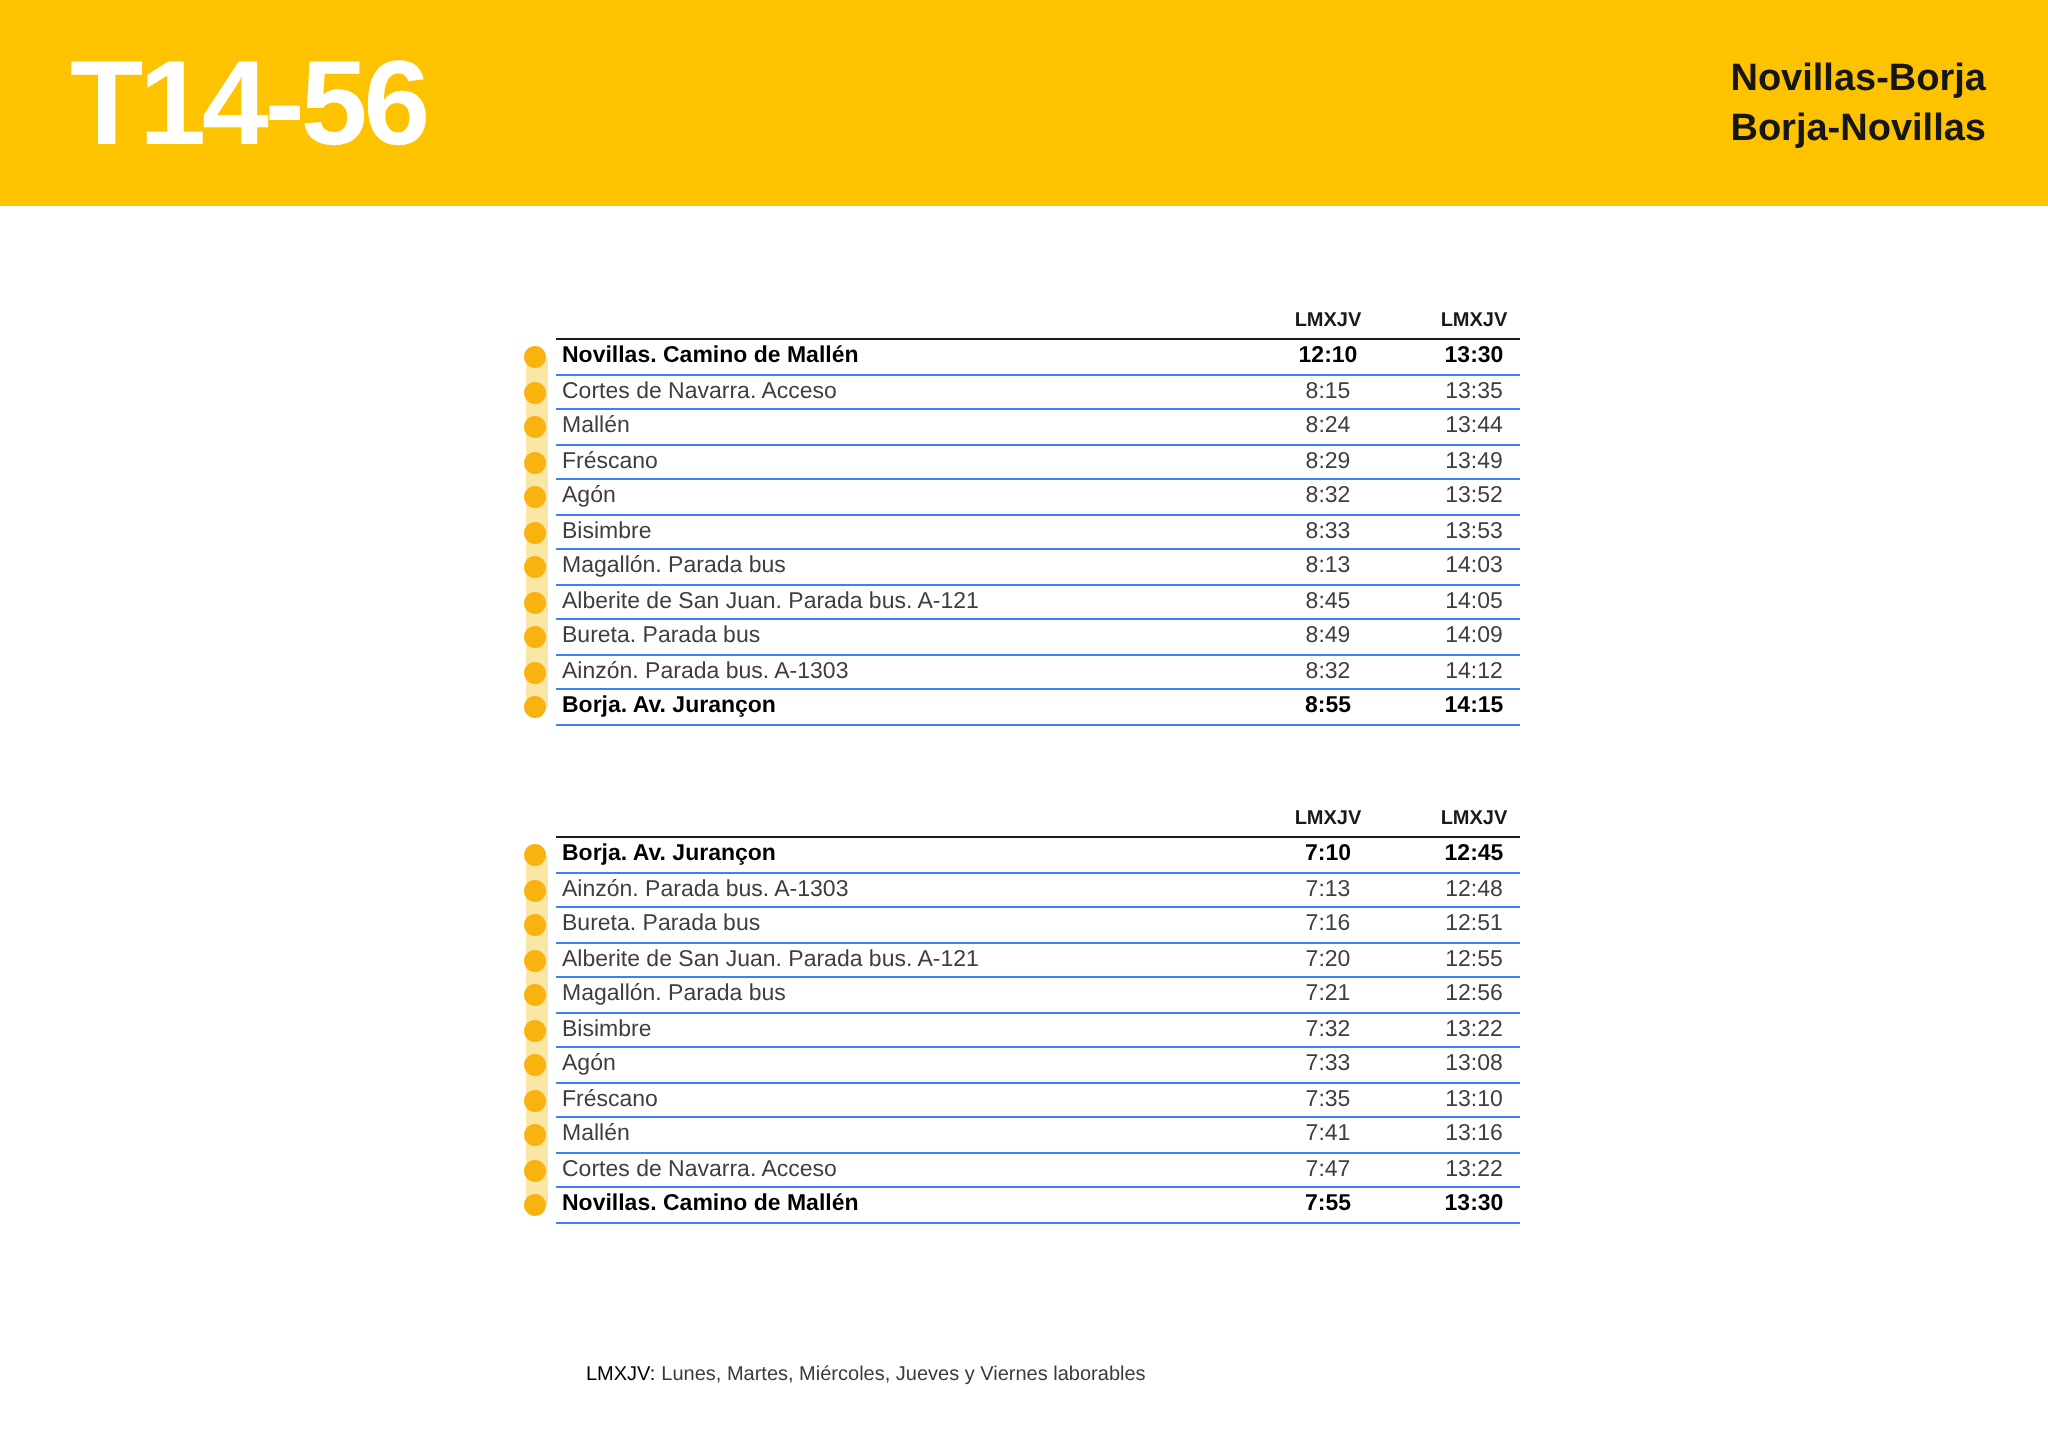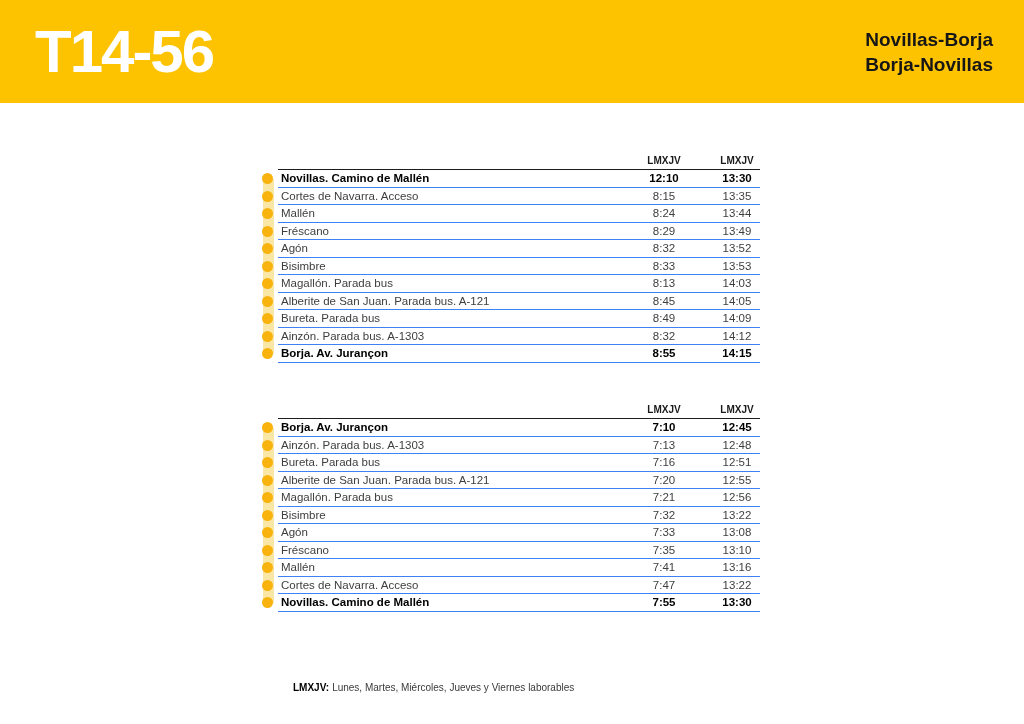--- a/index.html
+++ b/index.html
@@ -42,21 +42,21 @@
 
   .stop { font-size:11.5px; color:#3e3e3e; padding-left:3px;
     white-space:nowrap; overflow:hidden; }
   .time { font-size:11.5px; color:#3e3e3e; text-align:center;
     white-space:nowrap; }
   .t-row.bold .stop, .t-row.bold .time { font-weight:bold; color:#000000; }
   .colhead { font-size:10px; font-weight:bold; color:#1a1a1a; text-align:center; }
 
   
   .footnote { margin-top:70px; margin-left:19px; font-size:10px; color:#3a3a3a; }
-  .footnote .abbr { font-weight:bold; color:#000000; margin-right:3px;padding-left:12px; }
+  .footnote .abbr { font-weight:normal; color:#000000; margin-right:3px;padding-left:12px; }
 </style>
 </head>
 <body>
 
 <div class="header">
   <div class="line-code">T14-56</div>
   <div class="route">
     <div>Novillas-Borja</div>
     <div>Borja-Novillas</div>
   </div>

